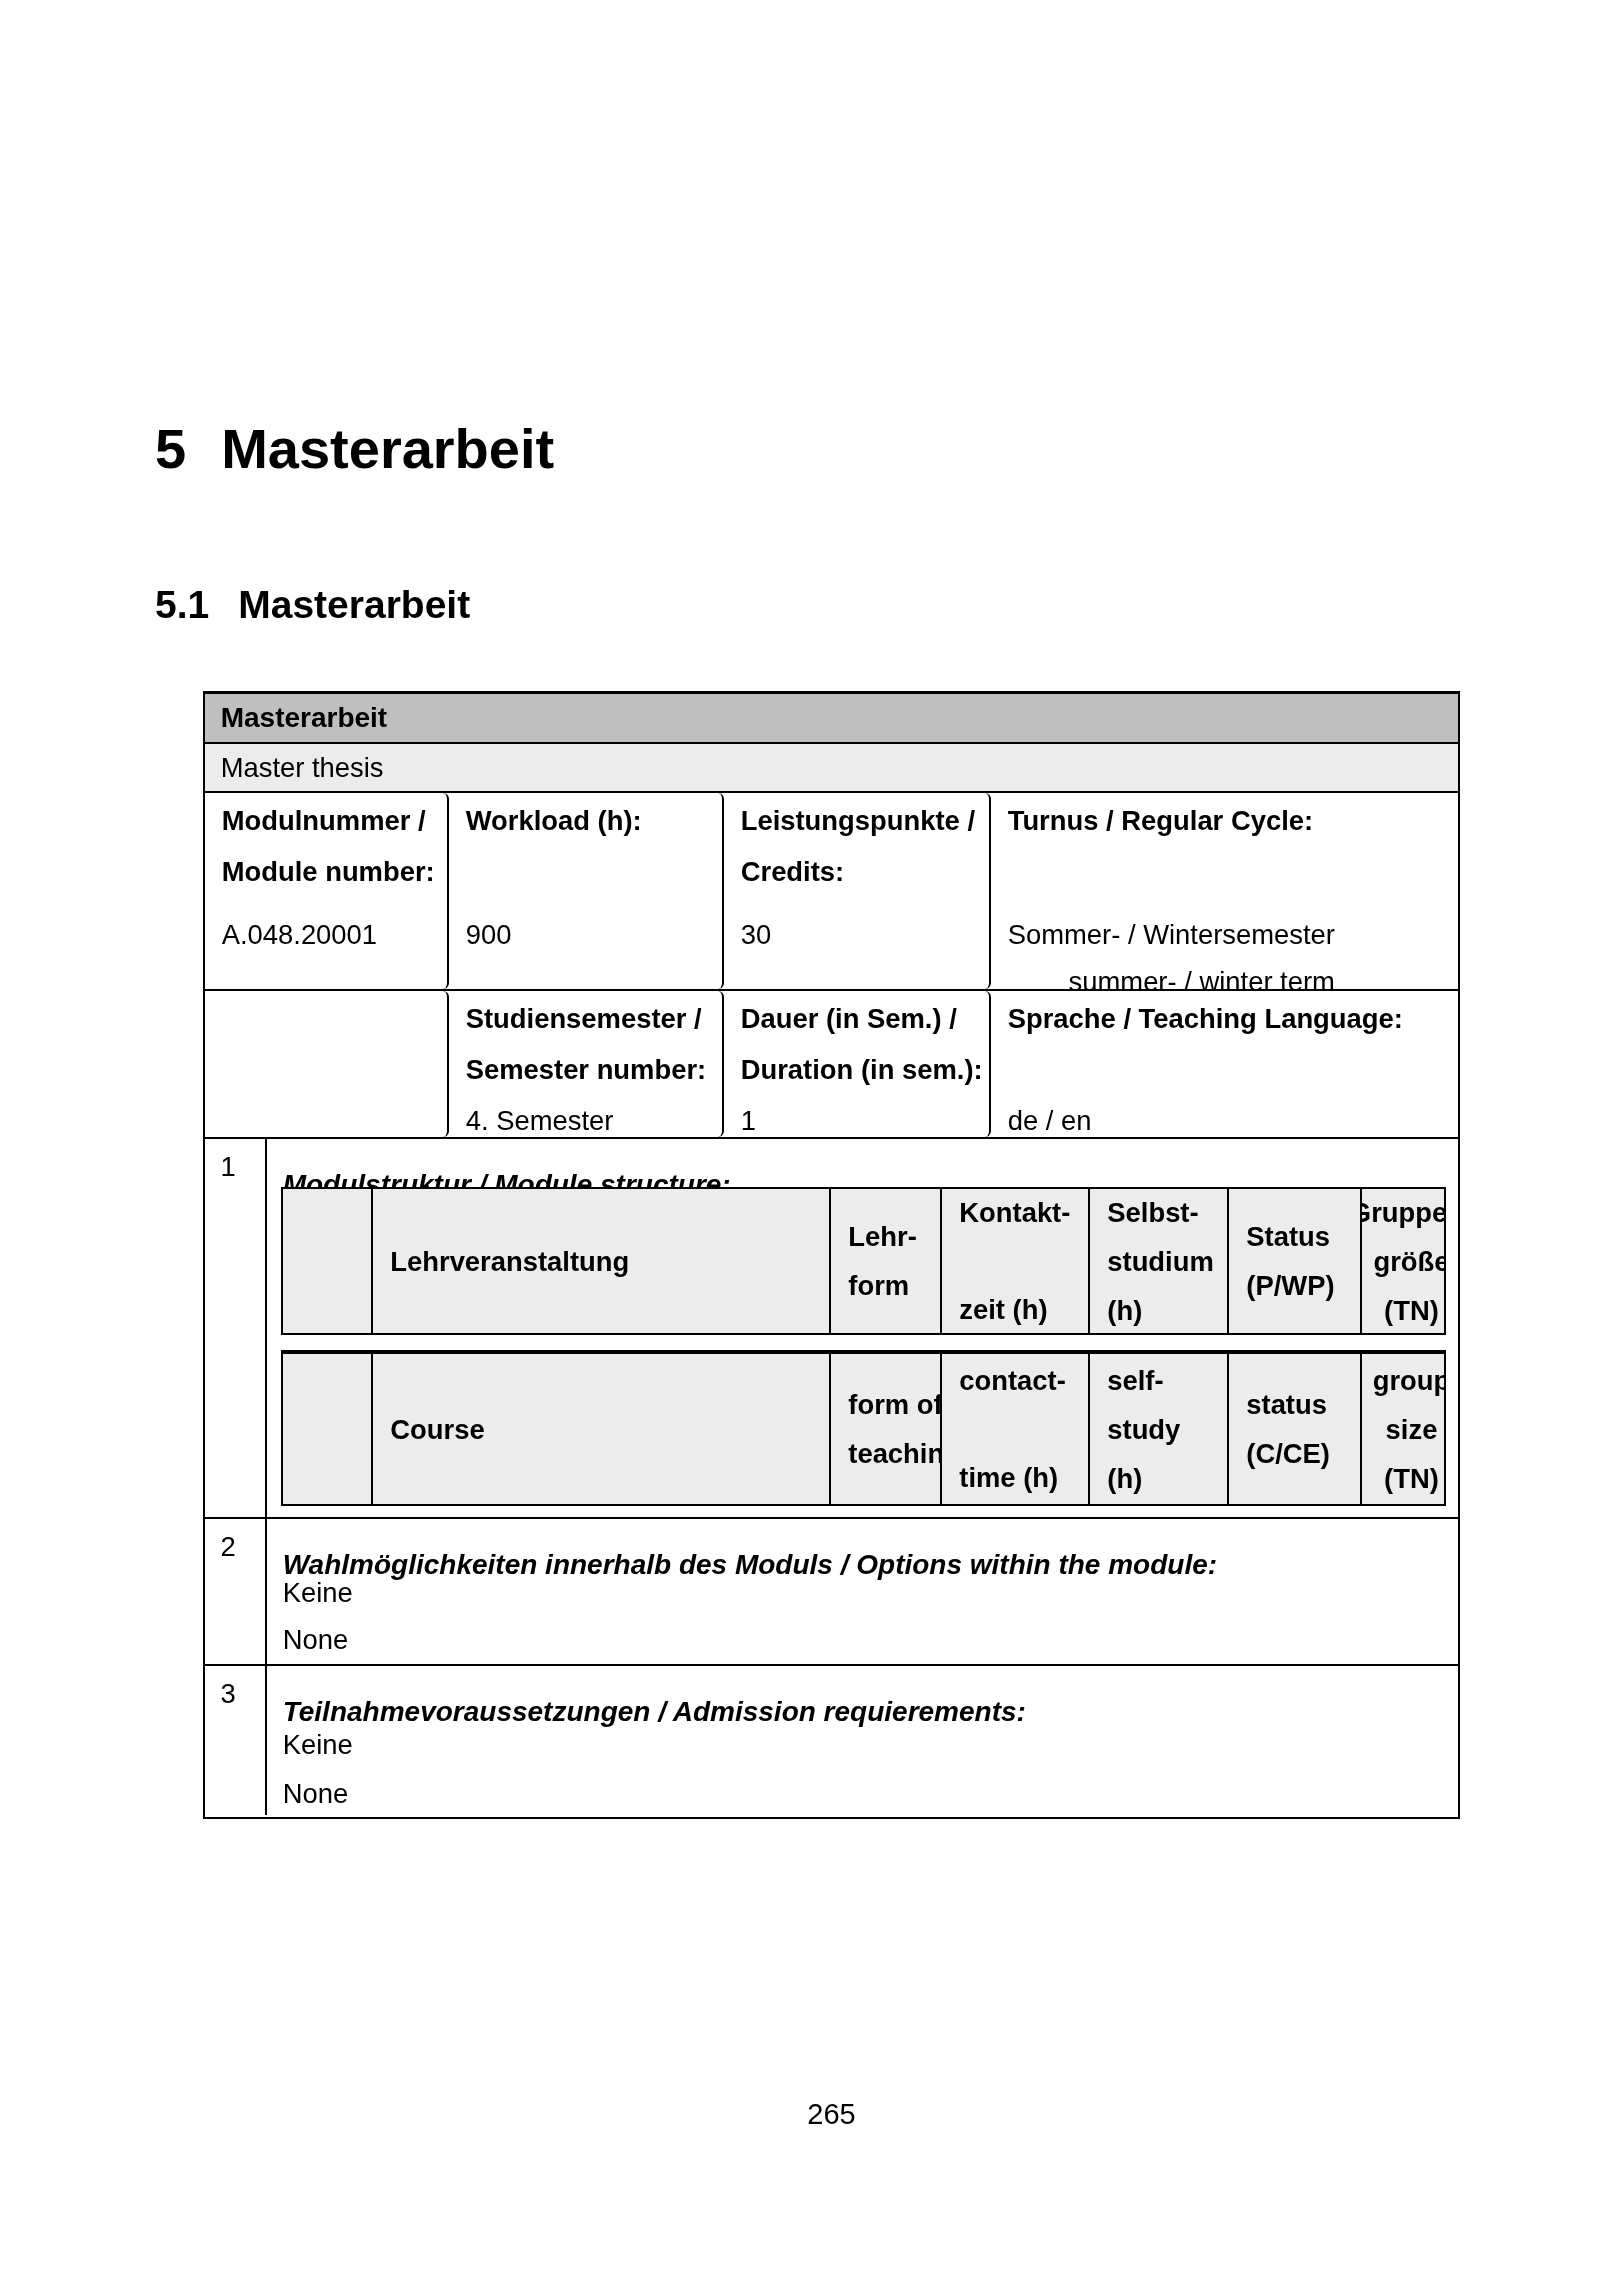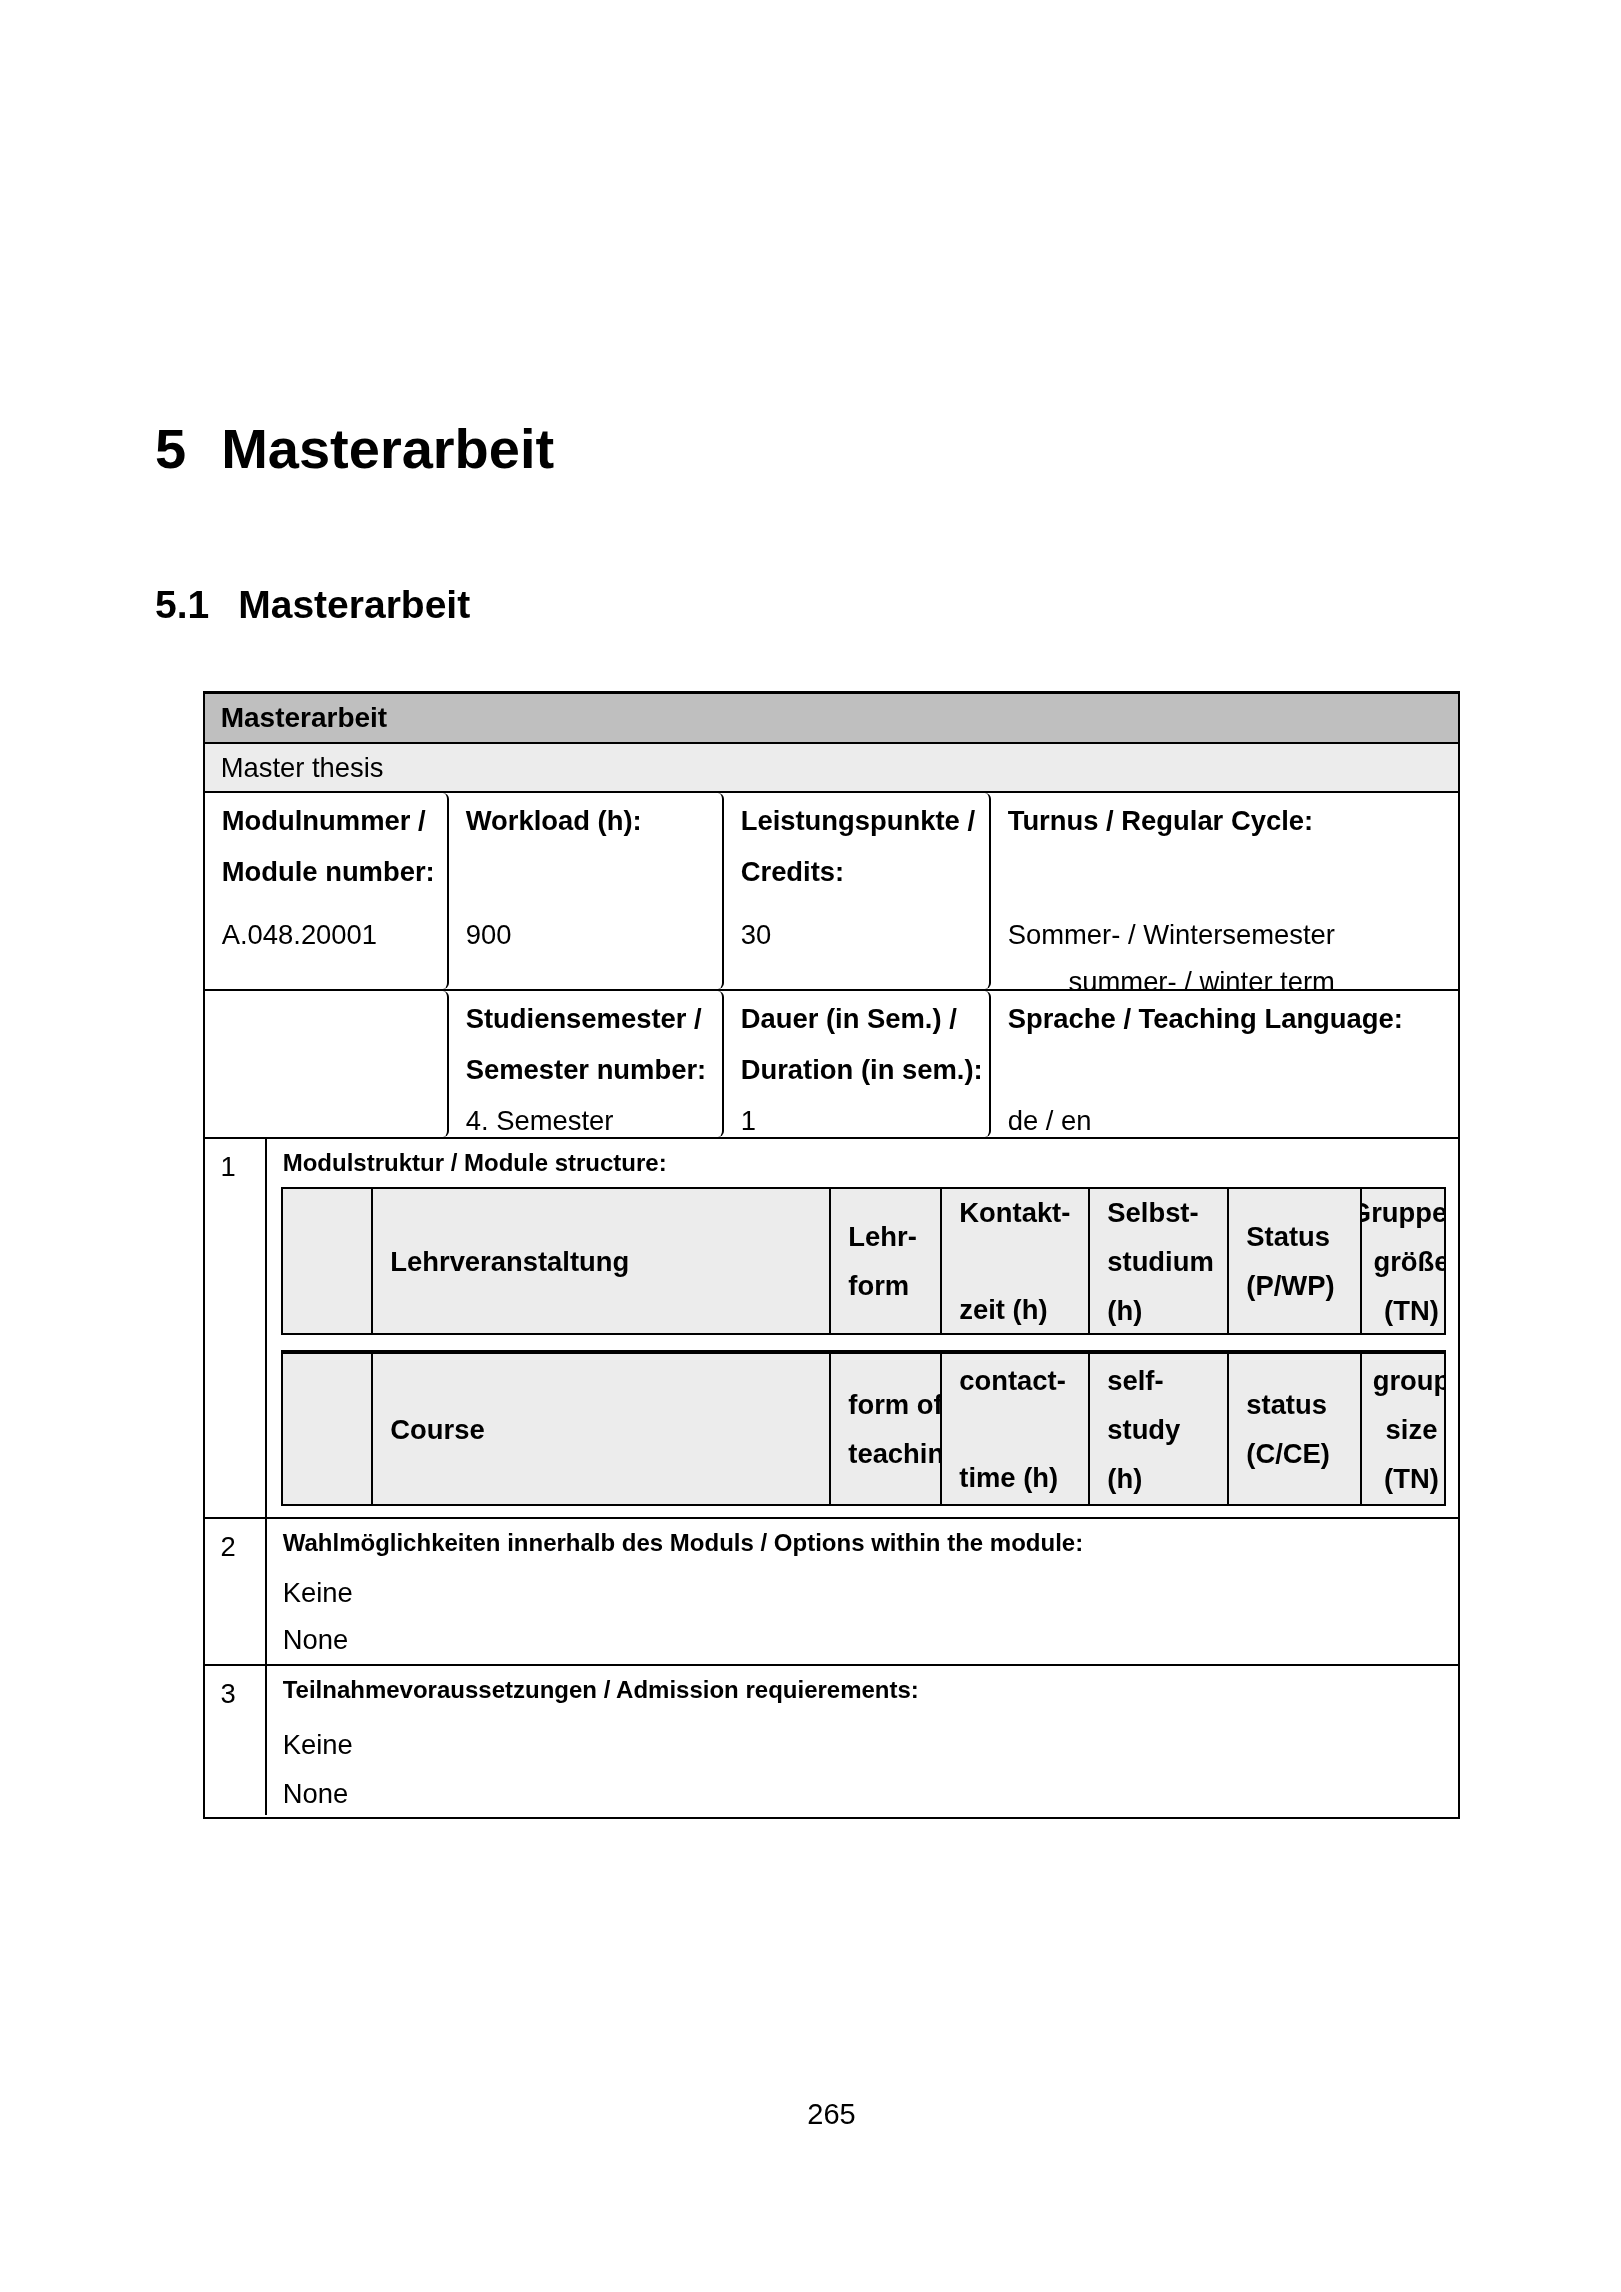--- a/index.html
+++ b/index.html
@@ -28,21 +28,21 @@
   .row-g{top:972px;height:149px;display:flex;border-bottom:none;}
   .cell{box-sizing:border-box;border-right:2px solid #000;position:relative;padding:2px 13.7px 0 16.7px;border-radius:6px;}
   .cell.last{border-right:none;}
   .c1{width:244px;} .c2{width:275px;} .c3{width:267px;} .c4{flex:1;}
   .lbl{font-weight:bold;line-height:51px;white-space:nowrap;}
   .plain{font-weight:normal;line-height:51px;white-space:nowrap;}
   .val{position:absolute;left:16.7px;top:128px;line-height:27.4px;white-space:nowrap;}
   .val2{position:absolute;left:16.7px;top:118px;line-height:47px;white-space:nowrap;text-align:right;}
   .numcell{width:62px;box-sizing:border-box;border-right:2px solid #000;text-align:center;padding-top:11.8px;padding-right:13.7px;}
   .bodycell{flex:1;position:relative;}
-  .rowhead{position:absolute;left:15.7px;top:10px;font-weight:bold;font-size:24px;white-space:nowrap;}
+  .rowhead{position:absolute;left:15.7px;top:30px;font-weight:bold;font-size:28px;white-space:nowrap;font-style:italic;}
   .kline1{position:absolute;left:15.7px;top:60px;line-height:27.4px;}
   .kline2{position:absolute;left:15.7px;top:107px;line-height:27.4px;}
   .g-kline1{position:absolute;left:15.7px;top:65px;line-height:27.4px;}
   .g-kline2{position:absolute;left:15.7px;top:114px;line-height:27.4px;}
 
   
   .ntable{
     position:absolute;left:13.7px;width:1165px;box-sizing:border-box;
     border:2px solid #000;background:#ececec;display:flex;
   }

